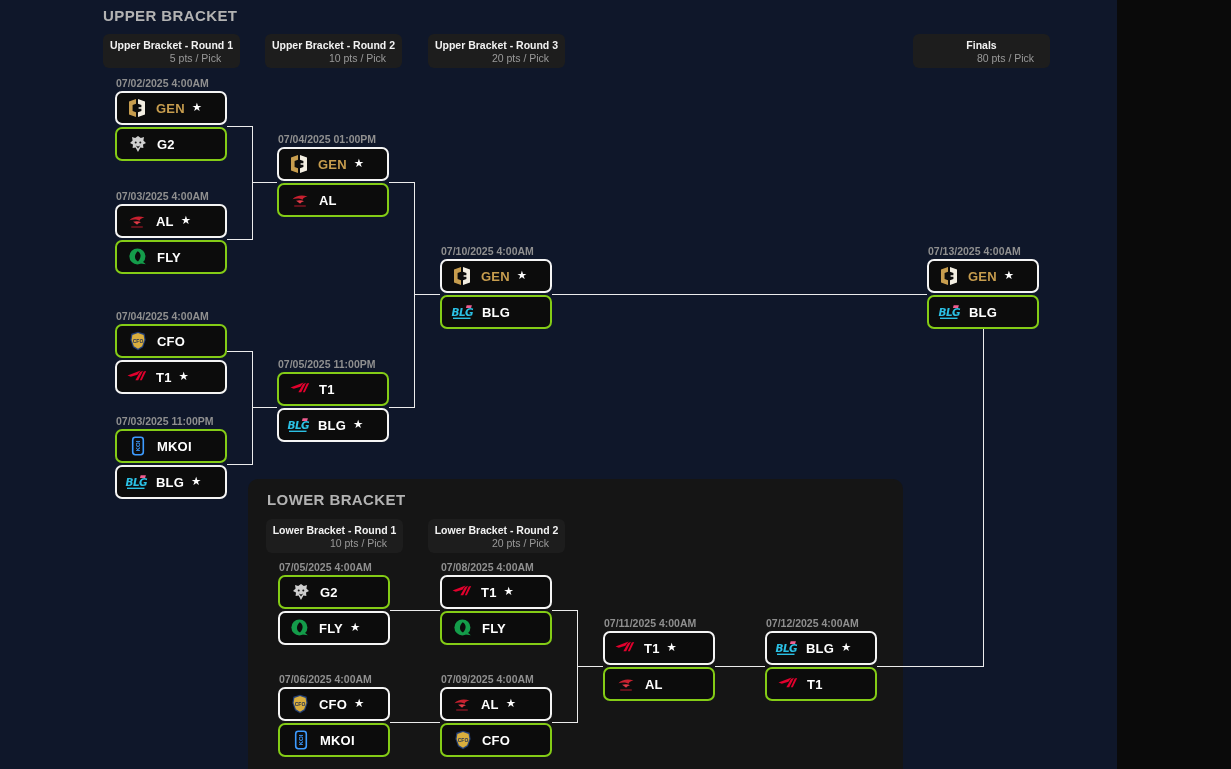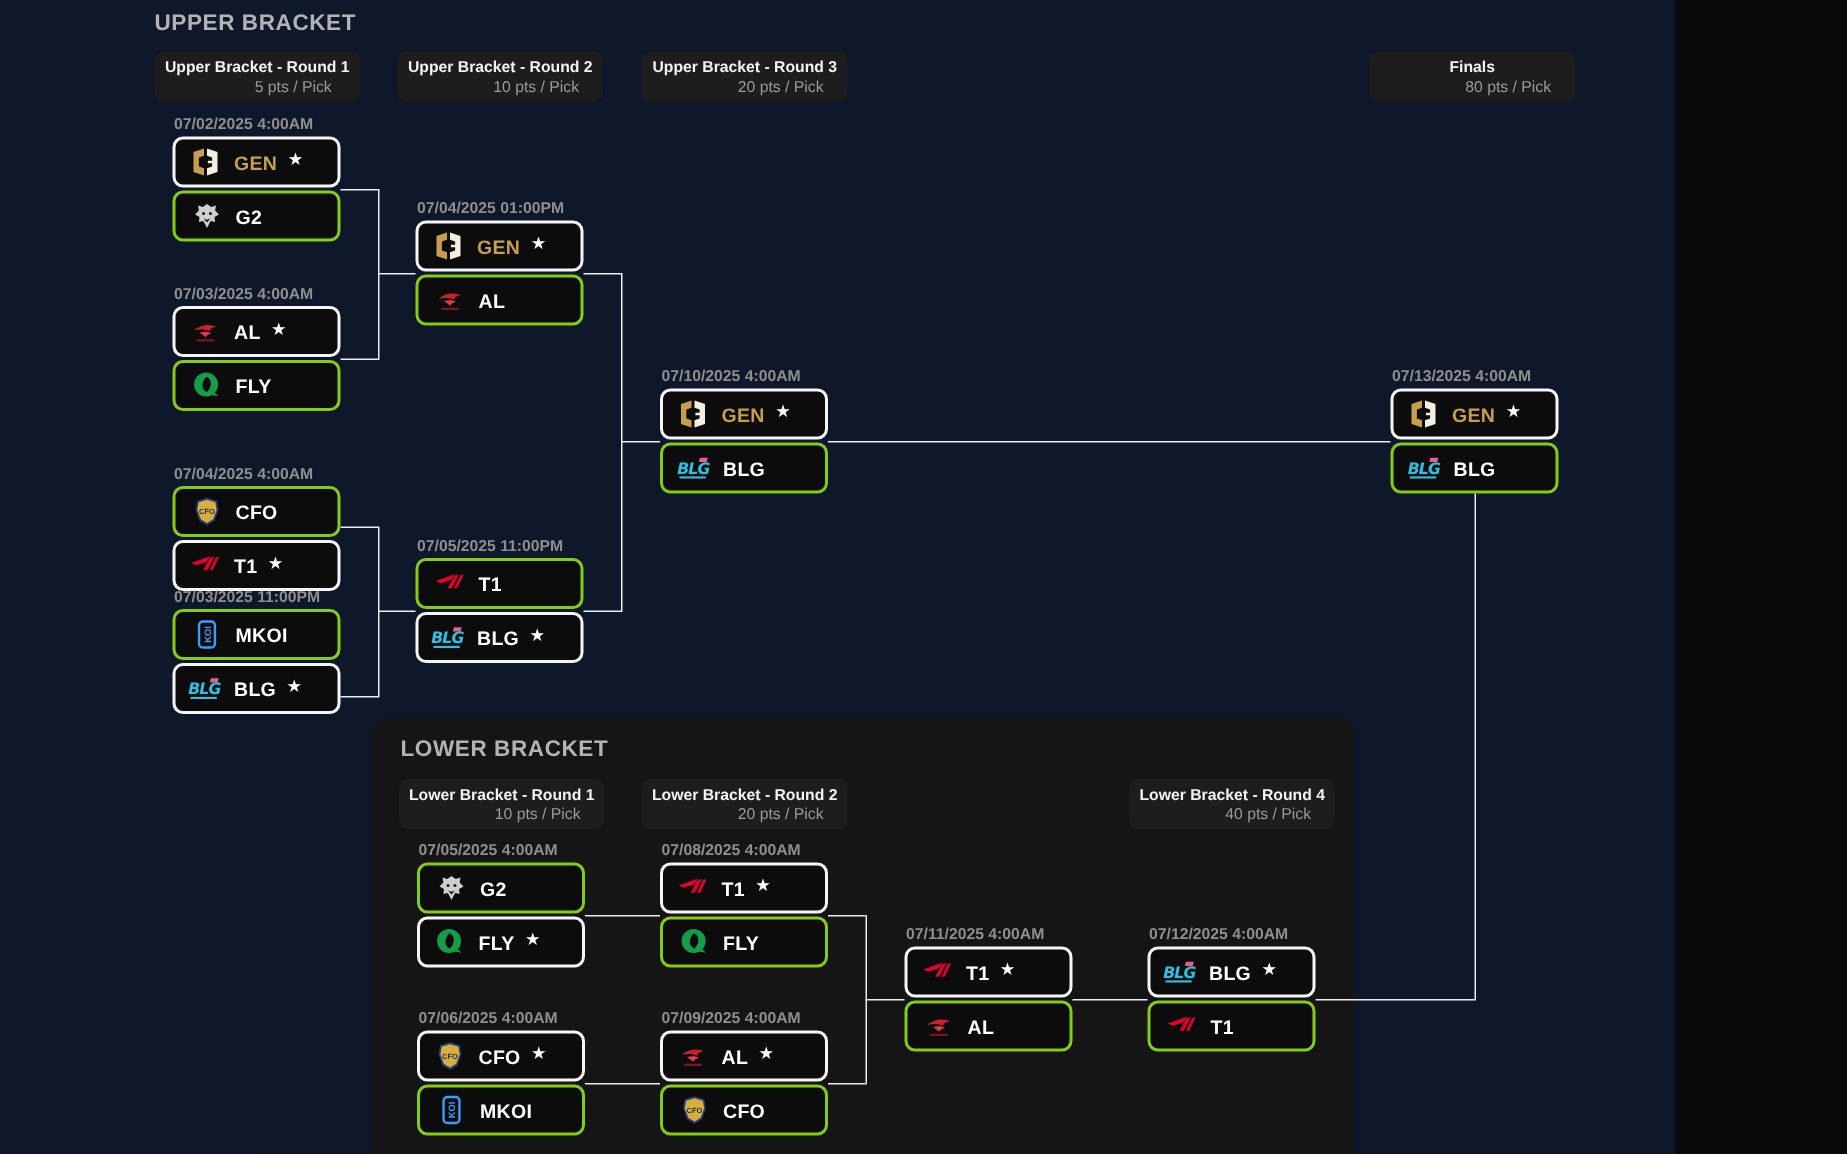--- a/index.html
+++ b/index.html
@@ -137,21 +137,21 @@
               <path fill="#e2012d" d="M0.5,5.4 L13.6,0.6 L10.4,4.8 L3.8,6.8 Z"></path>
               <path fill="#e2012d" d="M13,2 L16,0.8 L11.2,10.2 L8.4,10.2 Z"></path>
               <path fill="#e2012d" d="M16.8,1.6 L19.2,1 L14.8,10.2 L12.8,10.2 Z"></path>
             </g>
           </svg>
         </span>
       <span class="t-name">T1</span>
       <span class="t-star">★</span>
     </div>
   </div>
-    <div class="match" style="left: 115px; top: 406px;">
+    <div class="match" style="left: 115px; top: 429px;">
     <div class="m-date">07/03/2025 11:00PM</div>
     <div class="team-row r0">
       <span class="t-icon">
           <svg viewBox="0 0 20 20" width="20" height="20">
             <rect x="4.7" y="1.3" width="10.6" height="17.4" rx="2.6" fill="none" stroke="#3d9bff" stroke-width="1.6"></rect>
             <text x="10" y="12.4" font-size="6.2" font-weight="bold" text-anchor="middle" fill="#3d9bff" transform="rotate(-90 10 10)" font-family="Liberation Sans, sans-serif">KOI</text>
           </svg>
         </span>
       <span class="t-name">MKOI</span>
 
@@ -267,24 +267,20 @@
 
     </div>
   </div>
     <div class="round-header" style="left: 266px; top: 519px;">
     <div class="rh-label">Lower Bracket - Round 1</div>
     <div class="rh-points">10 pts / Pick</div>
   </div>
     <div class="round-header" style="left: 428px; top: 519px;">
     <div class="rh-label">Lower Bracket - Round 2</div>
     <div class="rh-points">20 pts / Pick</div>
-  </div>
-    <div class="round-header" style="left: 753px; top: 519px;">
-    <div class="rh-label">Lower Bracket - Round 4</div>
-    <div class="rh-points">40 pts / Pick</div>
   </div>
     <div class="match" style="left: 278px; top: 575px;">
     <div class="m-date">07/05/2025 4:00AM</div>
     <div class="team-row r0">
       <span class="t-icon">
           <svg viewBox="0 0 20 20" width="20" height="20">
             <path fill="#cfcfcf" d="M10,2 L12.8,4 L16,3 L15.4,6.4 L18,9 L15,10.6 L15.4,14 L12.4,13.4 L10,18 L7.6,13.4 L4.6,14 L5,10.6 L2,9 L4.6,6.4 L4,3 L7.2,4 Z"></path>
             <circle cx="7.7" cy="8.4" r="1" fill="#161616"></circle>
             <circle cx="12.3" cy="8.4" r="1" fill="#161616"></circle>
             <path fill="#161616" d="M7.8,11.6 L10,14.4 L12.2,11.6 L10,12.5 Z"></path>

